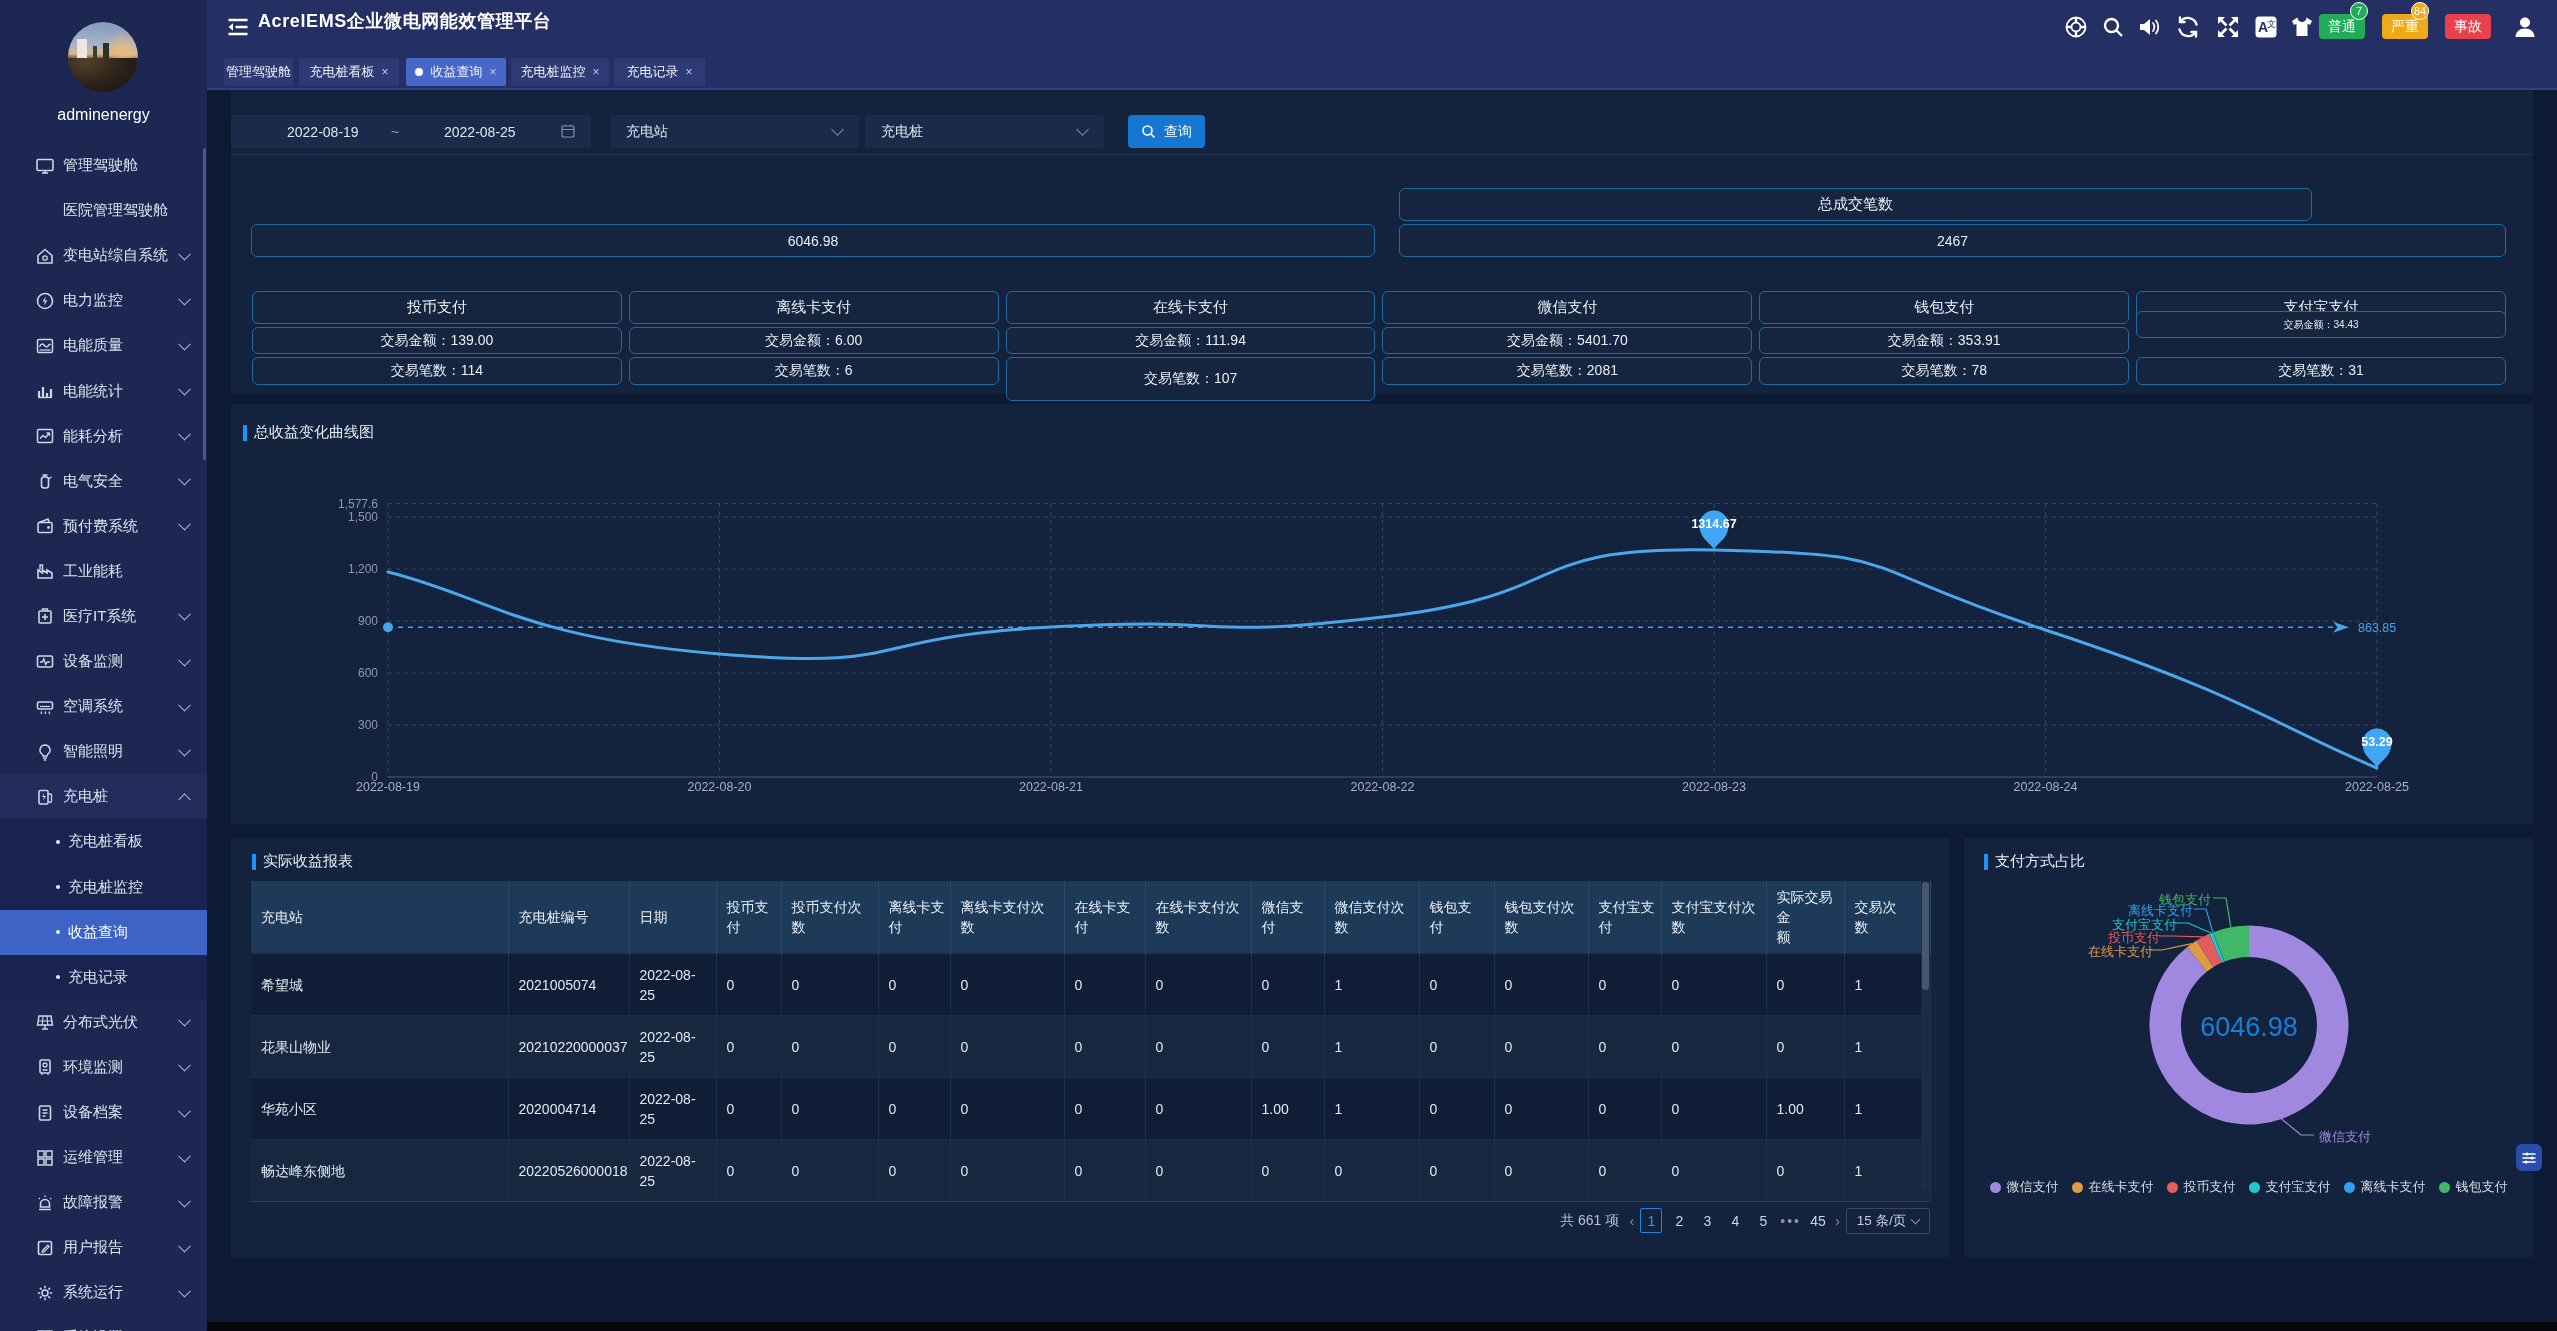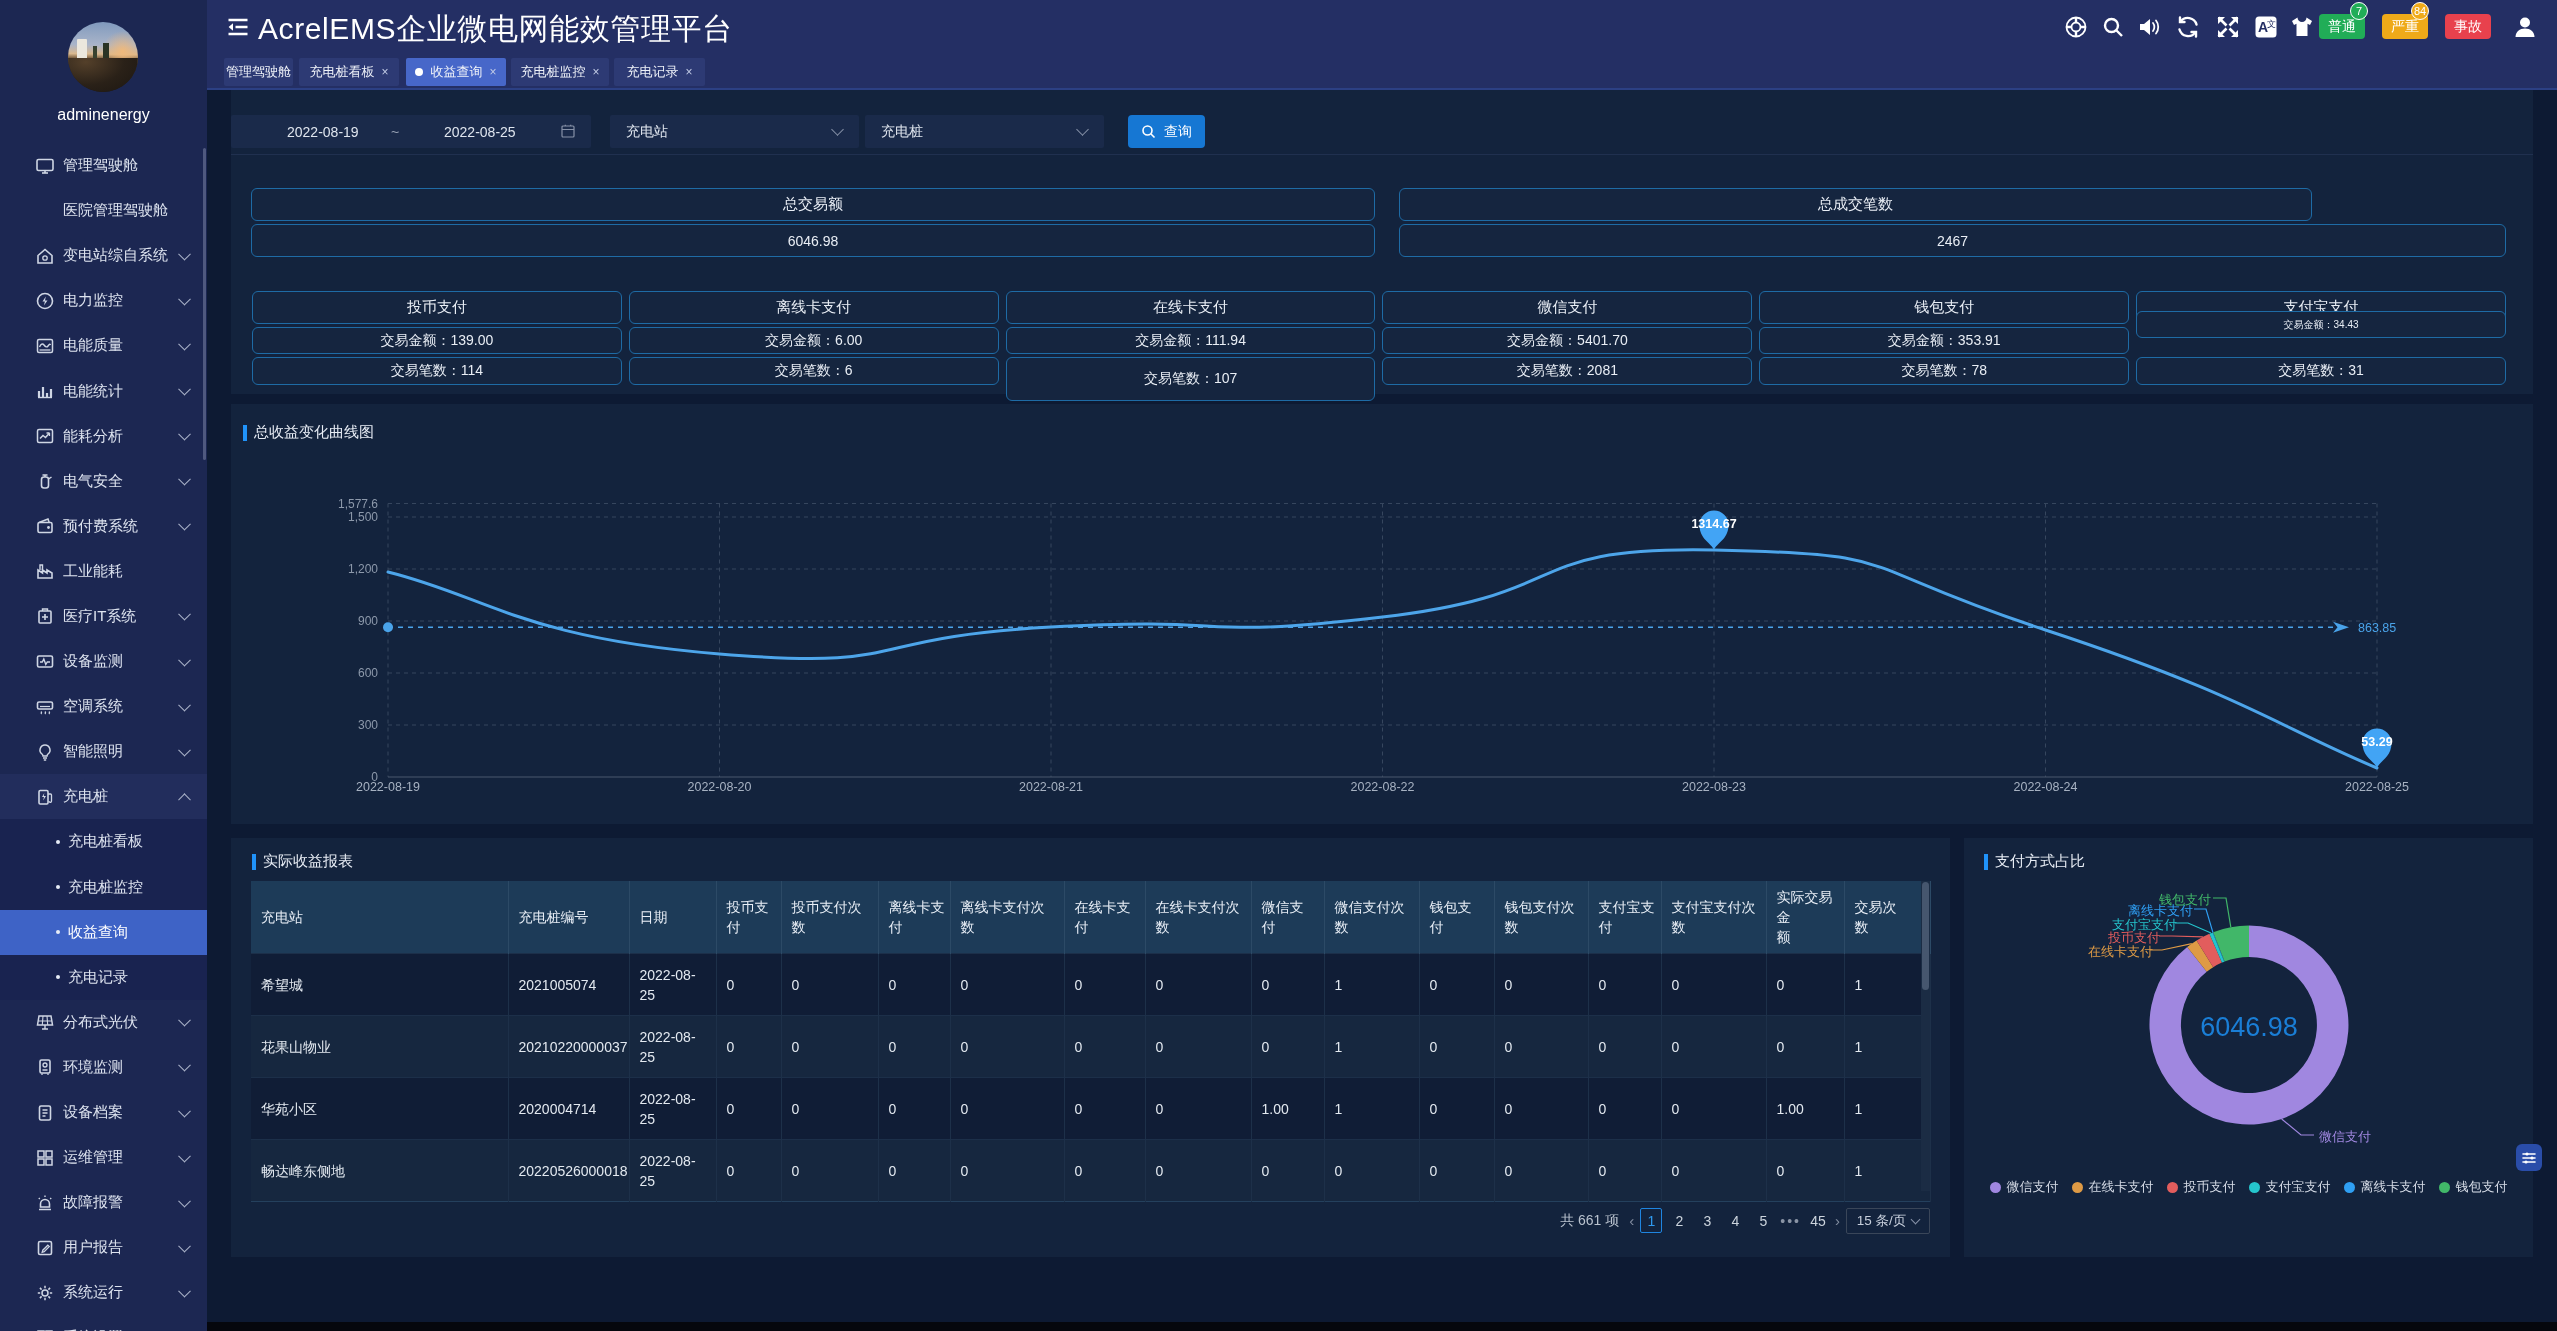--- a/index.html
+++ b/index.html
@@ -25,21 +25,21 @@
 .sub .tx{margin-left:8px}
 .sel{background:#3e63c6;color:#fff}
 #sbthumb{position:absolute;left:203px;top:148px;width:3px;height:312px;background:#555f84;border-radius:2px;opacity:.9}
 
 #topbar{position:absolute;left:207px;top:0;right:0;height:57px;background:#242f64}
 #tabs{position:absolute;left:207px;top:57px;right:0;height:33px;background:#242f64;border-bottom:2px solid #2c4084}
 .tab{position:absolute;top:1px;height:28px;border-radius:2px;background:#2d3a74;color:#eef1f8;font-size:13px;display:flex;align-items:center;justify-content:center;gap:7px}
 .tab .x{color:#c3cce6;font-size:12px}
 .tab.on{background:#4767c9}
 .tab.on:before{content:"";width:8px;height:8px;border-radius:50%;background:#fff}
-#title{position:absolute;left:51px;top:9px;font-size:30px;font-weight:normal;color:#fff;letter-spacing:.6px}
+#title{position:absolute;left:51px;top:9px;font-size:18px;font-weight:bold;color:#fff;letter-spacing:.6px}
 .hic{position:absolute;top:14px;width:26px;height:26px;color:#fff}
 .hic svg{width:100%;height:100%;display:block}
 .badge{position:absolute;top:14px;height:25px;border-radius:4px;color:#fff;font-size:14px;display:flex;align-items:center;justify-content:center;width:46px}
 .bub{position:absolute;top:2px;min-width:18px;height:18px;border-radius:10px;border:1.5px solid #fff;color:#fff;font-size:11px;display:flex;align-items:center;justify-content:center;padding:0 2px}
 
 .panel{position:absolute;background:#13233d}
 #p1{left:231px;top:90px;width:2302px;height:304px}
 #p2{left:231px;top:404px;width:2302px;height:420px}
 #p3{left:231px;top:838px;width:1719px;height:419px}
 #p4{left:1964px;top:838px;width:569px;height:419px}
@@ -420,21 +420,20 @@
     </div>
  <div class="fbox" style="left:634px;width:239px">
       <span style="position:absolute;left:16px">充电桩</span>
       <span class="chev" style="position:absolute;right:17px"></span>
     </div>
  <div id="qbtn"><svg width="15" height="15" viewBox="0 0 15 15" fill="none" stroke="#fff" stroke-width="1.6">
         <circle cx="6.5" cy="6.5" r="4.5"></circle>
         <path d="M10 10l3.5 3.5"></path>
       </svg>查询</div>
  <div id="fdiv"></div>
- <div class="sbox" style="left:20px;top:98px;width:1124px;height:33px">总交易额</div>
  <div class="sbox" style="left:20px;top:134px;width:1124px;height:33px;font-size:14px">6046.98</div>
  <div class="sbox" style="left:1168px;top:98px;width:913px;height:33px">总成交笔数</div>
  <div class="sbox" style="left:1168px;top:134px;width:1107px;height:33px;font-size:14px">2467</div>
  <div style="position:absolute;left:21px;top:201px;width:2254px;height:94px;display:flex;gap:7px">
       <div style="flex:1;position:relative">
         <div class="sbox" style="left:0;right:0;top:0;height:33px">投币支付</div>
 <div class="sbox" style="left:0;right:0;top:36px;height:27px;font-size:14px">交易金额：139.00</div>
 <div class="sbox" style="left:0;right:0;top:66px;height:28px;font-size:14px">交易笔数：114</div>
       </div>
       <div style="flex:1;position:relative">

